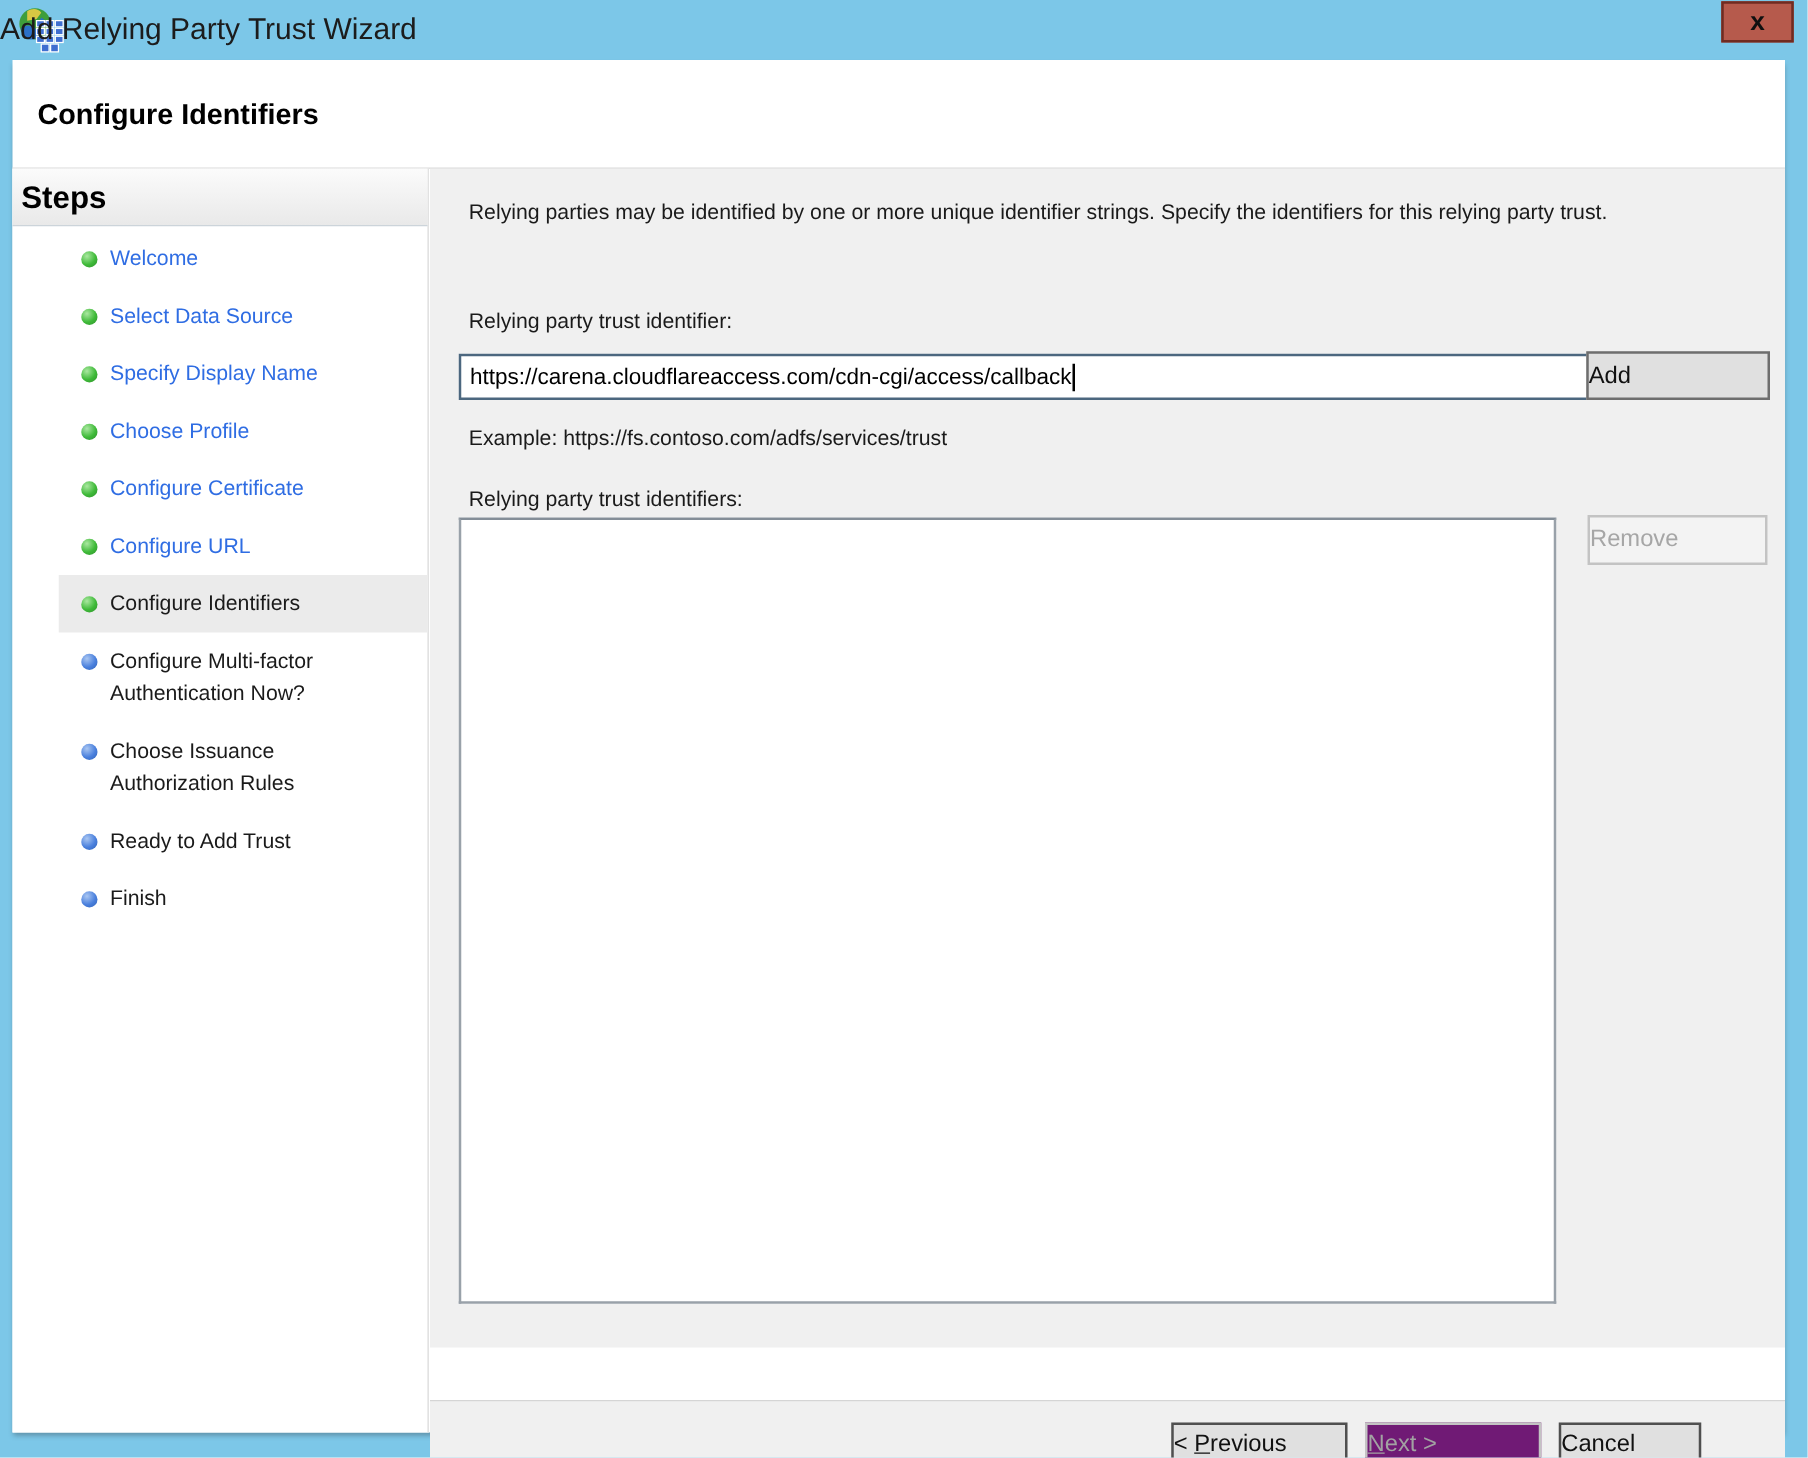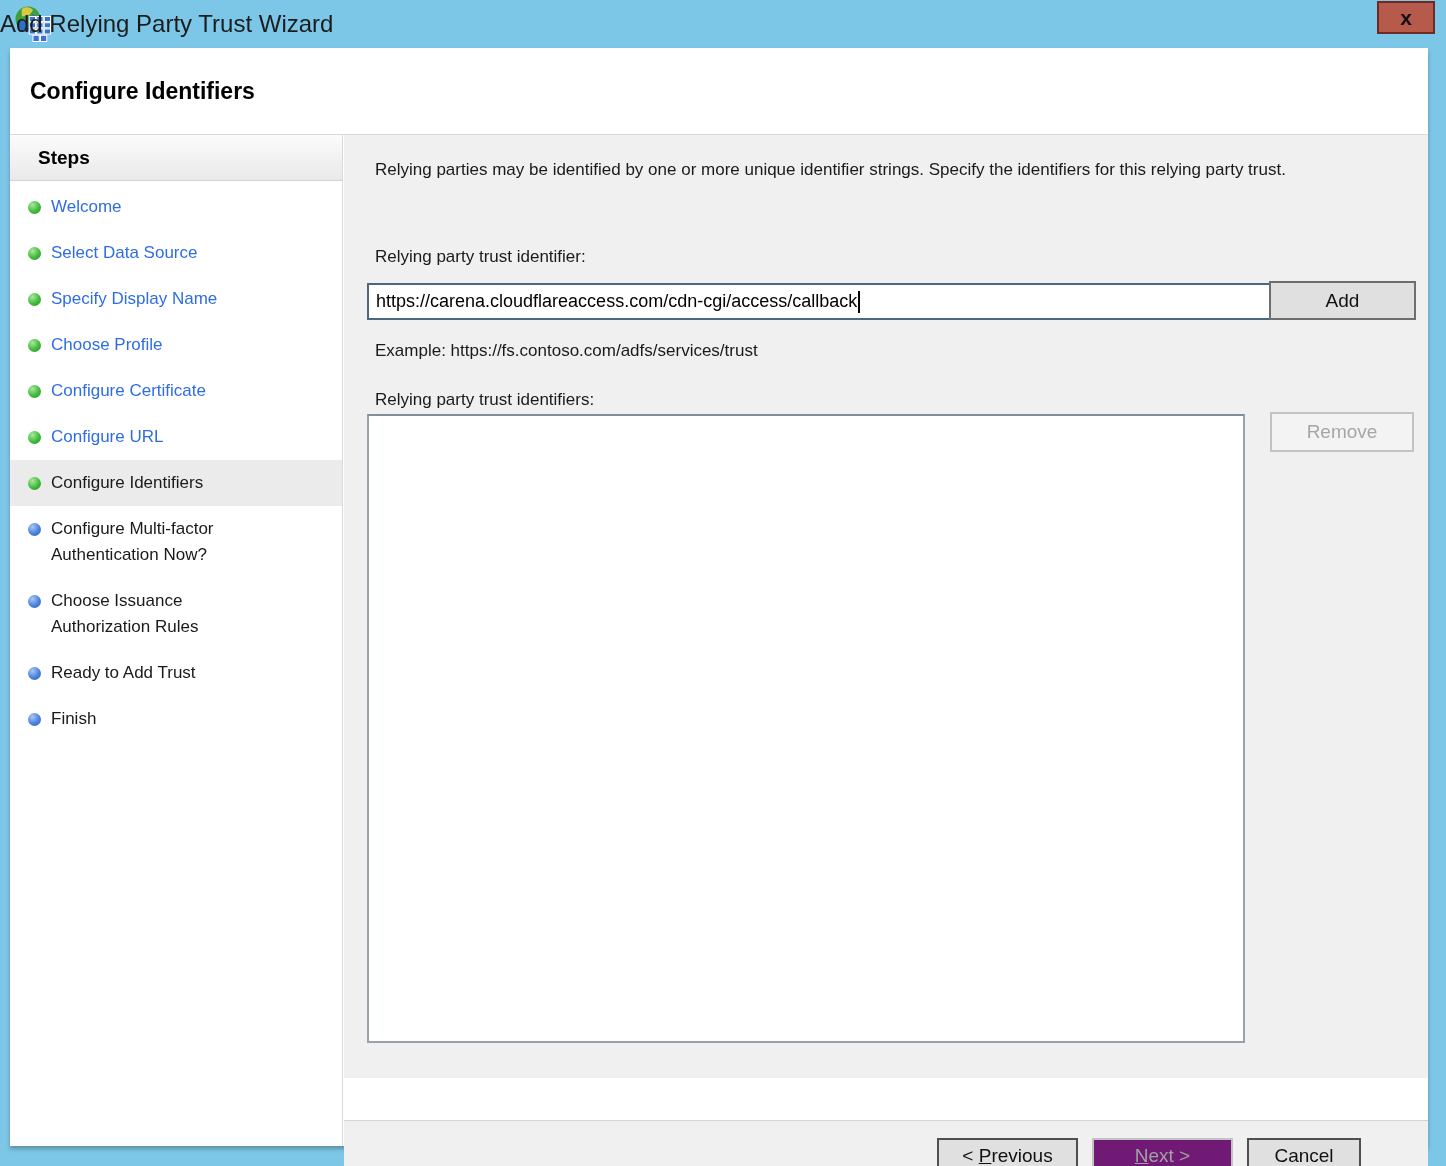--- a/index.html
+++ b/index.html
@@ -21,23 +21,23 @@
   
   .window { position:absolute; left:10px; top:48px; width:1418px; height:1098px;
             background:#ffffff; box-shadow:0 3px 4px rgba(60,80,90,.45); }
 
   .page-heading { position:absolute; left:20px; top:30px; font-size:23px; font-weight:bold; color:#000; }
   .header-divider { position:absolute; left:0; top:86px; width:100%; height:1px; background:#d9d9d9; }
 
   
   .sidebar { position:absolute; left:0; top:87px; width:333px; height:1011px;
              background:#ffffff; border-right:1px solid #d9d9d9; }
-  .steps-header { height:46px; line-height:46px; padding-left:28px; font-size:19px; font-weight:bold;
+  .steps-header { height:46px; line-height:46px; padding-left:7px; font-size:25px; font-weight:bold;
                   color:#000; background:linear-gradient(#fbfbfb,#e9e9e9); border-bottom:1px solid #ccd4da; }
-  .steps-list { padding-top:3px; }
+  .steps-list { padding-top:3px;padding-left:37px; }
   .step-item { display:flex; align-items:flex-start; gap:10px; padding:10px 12px 10px 18px;
                font-size:17px; line-height:26px; }
   .step-item .dot { flex:none; width:13px; height:13px; border-radius:50%; margin-top:7px; }
   .step-item.done .dot { background:radial-gradient(circle at 35% 30%, #aae8a0, #3fba39 55%, #2e8f2a); }
   .step-item.current .dot { background:radial-gradient(circle at 35% 30%, #aae8a0, #3fba39 55%, #2e8f2a); }
   .step-item.pending .dot { background:radial-gradient(circle at 35% 30%, #a9c6f2, #4a80dd 55%, #2f62b8); }
   .step-item .step-label { max-width:225px; }
   .step-item.done .step-label { color:#2f6de3; cursor:pointer; }
   .step-item.current { background:#ebebeb; }
   .step-item.current .step-label, .step-item.pending .step-label { color:#1a1a1a; }
@@ -45,21 +45,21 @@
   
   .main { position:absolute; left:334px; top:87px; width:1084px; height:943px; background:#f0f0f0; }
   .desc { position:absolute; left:31px; top:21px; width:1030px; font-size:17px; line-height:27px; }
   .field-label { position:absolute; font-size:17px; }
   .label-identifier { left:31px; top:112px; }
   .identifier-input { position:absolute; left:23px; top:148px; width:973px; height:37px;
                       background:#ffffff; border:2px solid #4c677f; display:flex; align-items:center;
                       padding-left:7px; font-size:18px; color:#000; cursor:text; }
   .caret { display:inline-block; width:2px; height:22px; background:#000; margin-left:1px; }
   .btn { position:absolute; font-family:"Liberation Sans", sans-serif; font-size:19px;
-         text-align:center; cursor:pointer; }
+         text-align:left; cursor:pointer; }
   .btn-add { left:925px; top:146px; width:147px; height:39px;
              background:#e0e0e0; border:2px solid #6e6e6e; color:#111; }
   .example { position:absolute; left:31px; top:206px; font-size:17px;text-align:center; }
   .label-identifiers { left:31px; top:255px; }
   .listbox { position:absolute; left:23px; top:279px; width:878px; height:629px;
              background:#ffffff; border:2px solid #99a1a9; border-top-color:#848e98; }
   .btn-remove { left:926px; top:277px; width:144px; height:40px;
                 background:#f3f3f3; border:2px solid #c3c3c3; color:#a6a6a6; cursor:default; }
 
   

